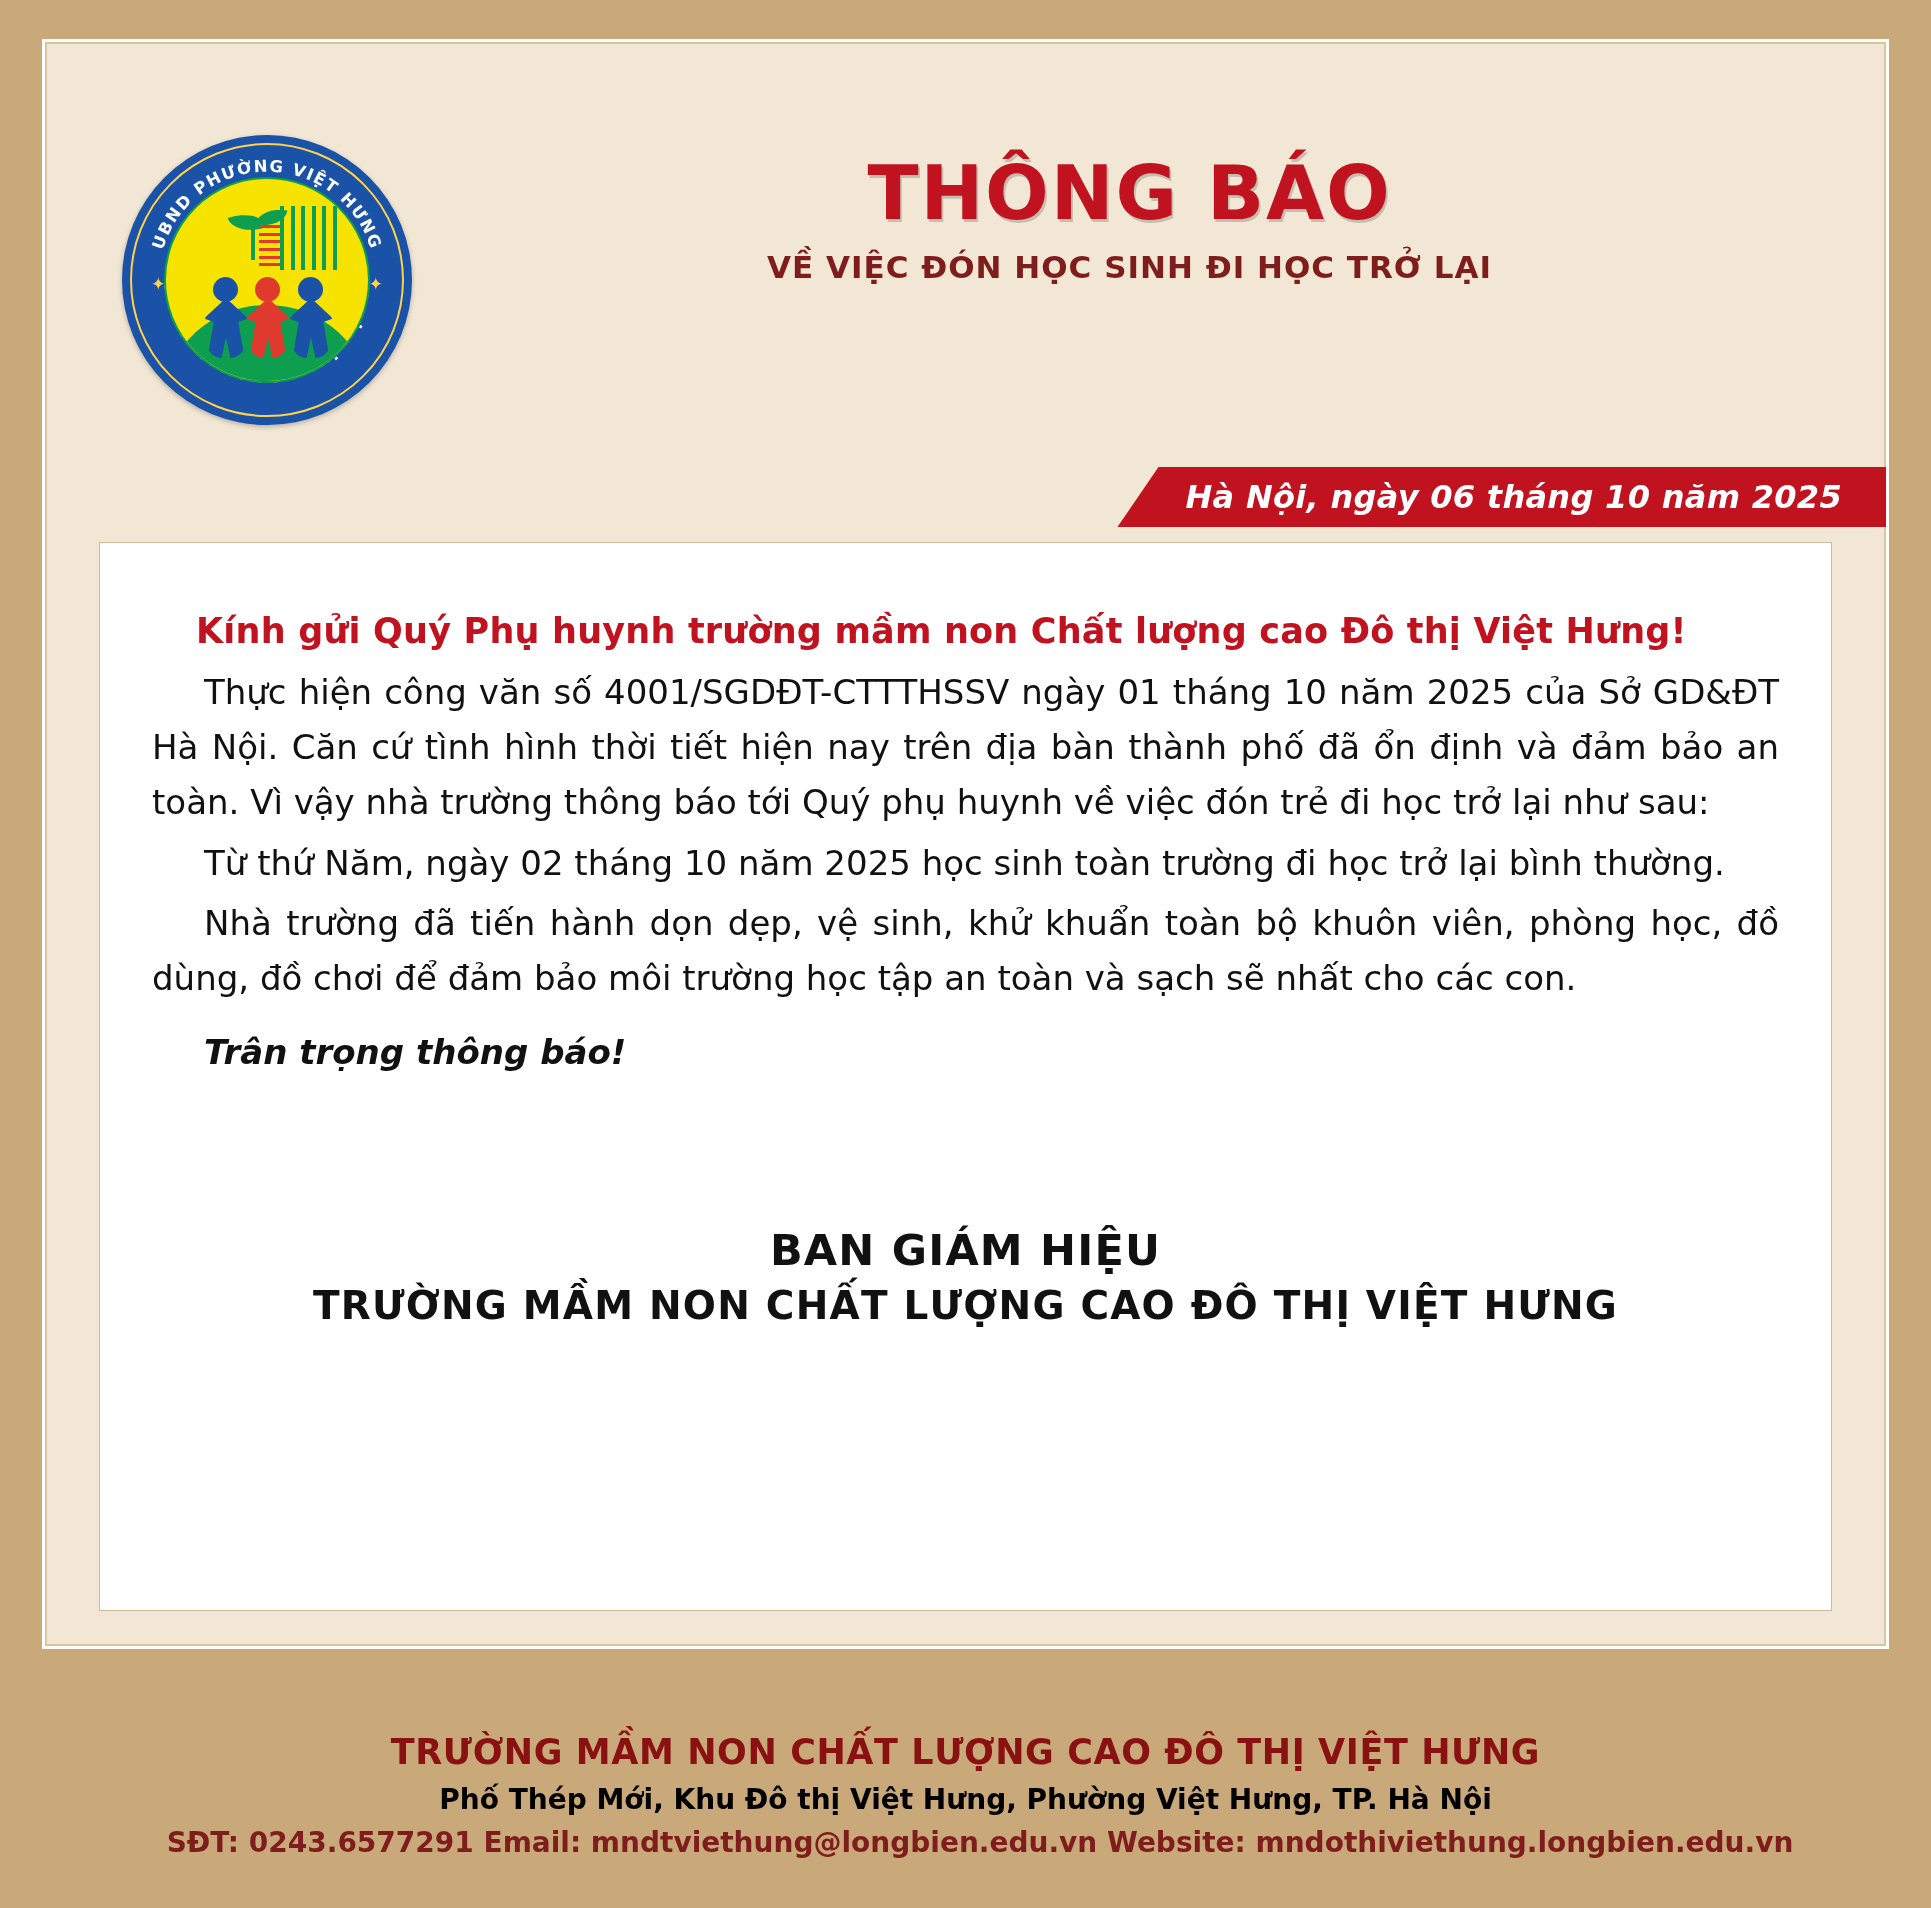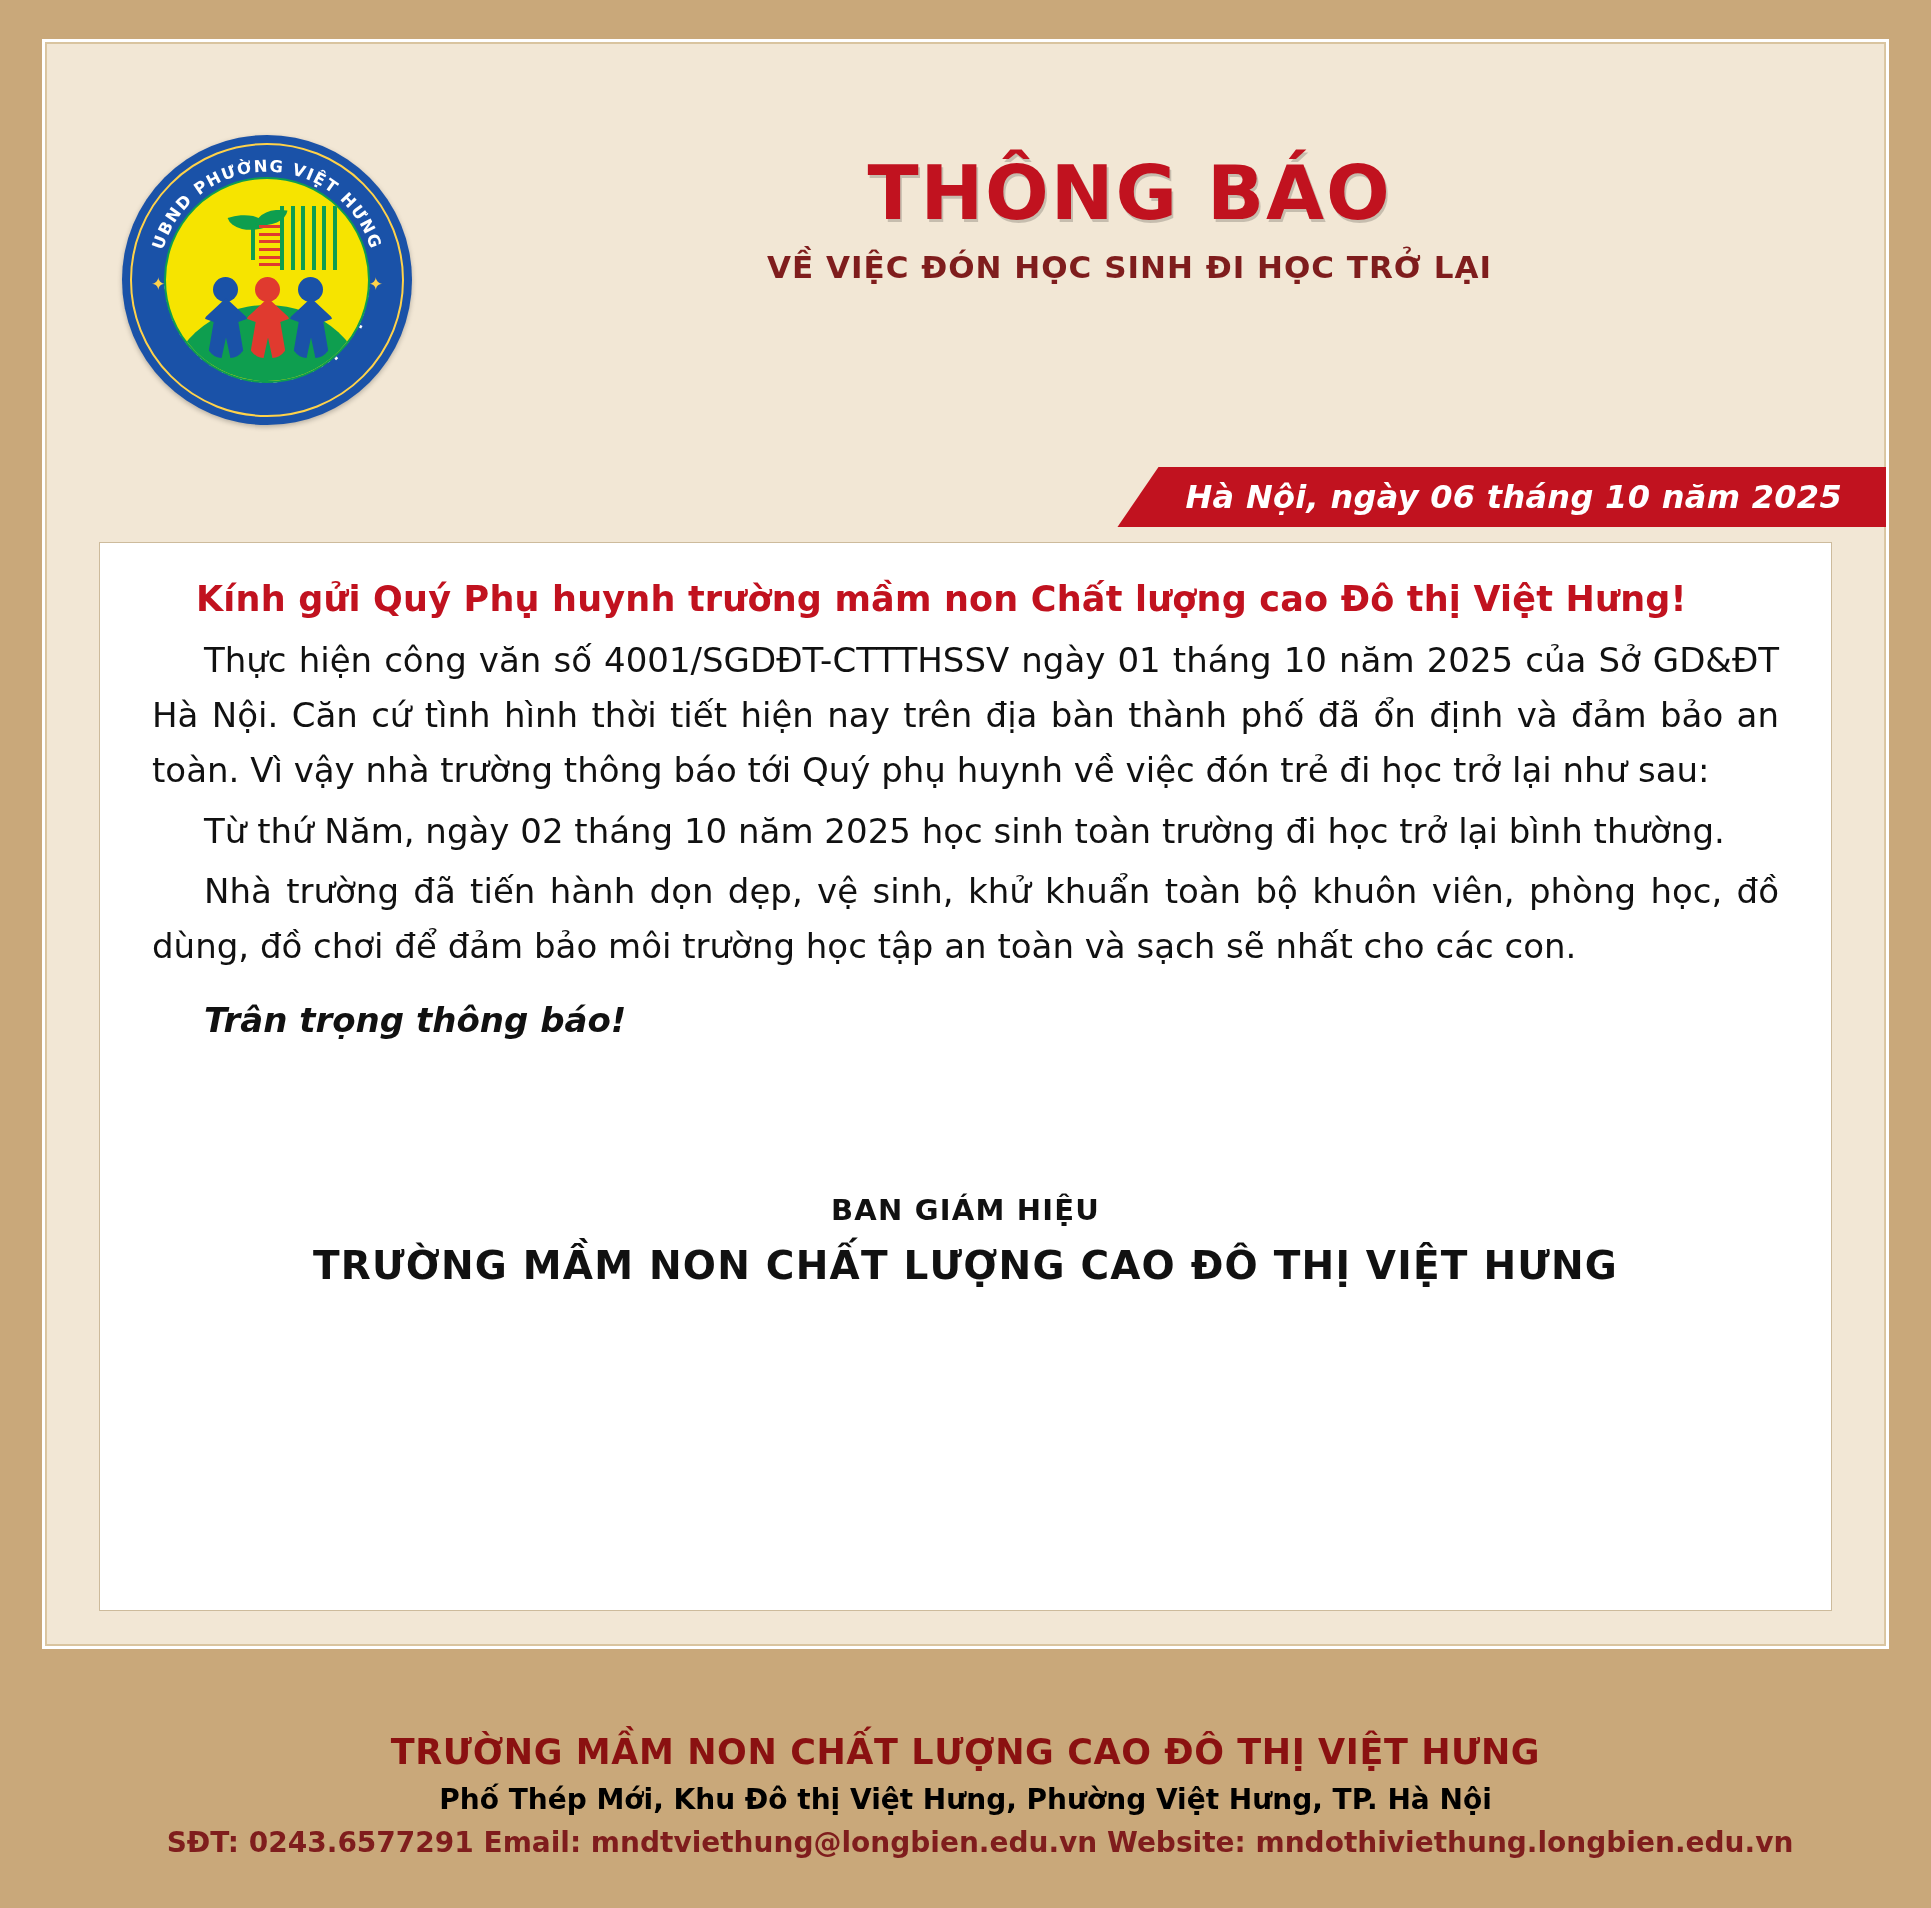--- a/index.html
+++ b/index.html
@@ -217,21 +217,21 @@
   
   .body-card {
     position: absolute;
     left: 54px;
     right: 54px;
     top: 500px;
     bottom: 35px;
     background: #ffffff;
     border: 1.9px solid #cdbb9c;
     box-sizing: border-box;
-    padding: 36px 52px 29px 52px;
+    padding: 68px 52px 29px 52px;
   }
 
   .greeting {
     color: #c1121f;
     font-weight: bold;
     font-size: 35px;
     margin: 0 0 13.5px 44px;
     letter-spacing: 0.2px;
   }
 
@@ -250,25 +250,25 @@
     font-style: italic;
     color: #111111;
     margin: 25px 0 0 52px;
   }
 
   .signature {
     margin-top: 153px;
     text-align: center;
   }
   .sig-line1 {
-    font-size: 29px;
+    font-size: 43px;
     font-weight: bold;
     letter-spacing: 1.2px;
     color: #111;
-    margin-bottom: 16px;
+    margin-bottom: 8px;
   }
   .sig-line2 {
     font-size: 39px;
     font-weight: bold;
     letter-spacing: 1.2px;
     color: #111;
   }
 
   
   .footer {

